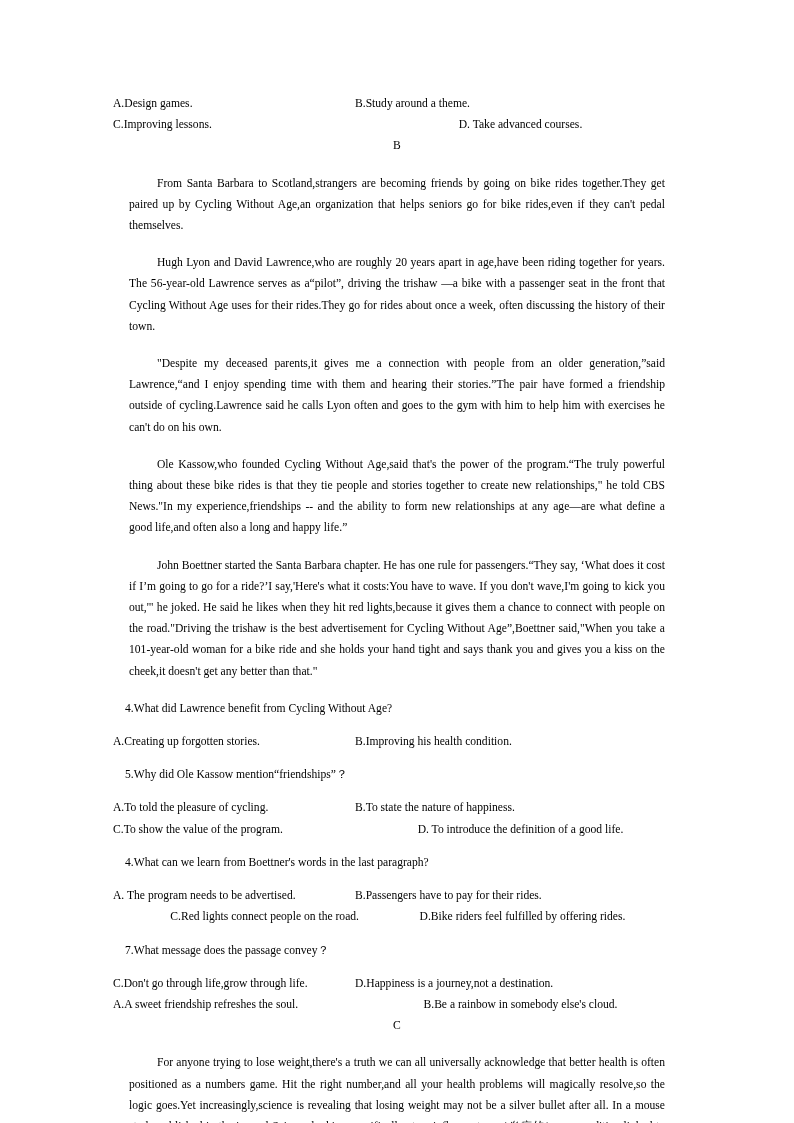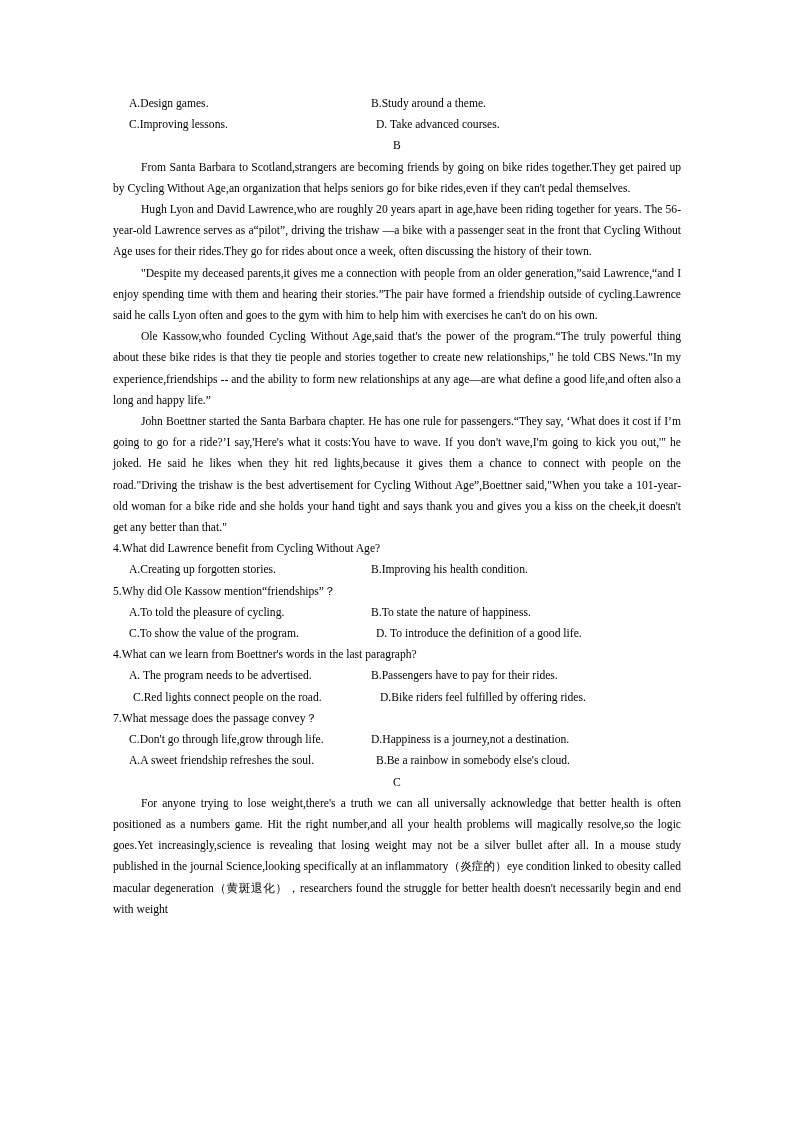--- a/index.html
+++ b/index.html
@@ -29,39 +29,38 @@
 
   
   .opt-row {
     display: flex;
     width: 100%;
     white-space: nowrap;
   }
   .opt-row .col-a {
     width: 242px;
     flex: 0 0 242px;
-    margin-left: 16px;
   }
   .opt-row .col-b {
     flex: 1 1 auto;
   }
-  .opt-row.indent-b .col-b { padding-left: 5px; }
-  .opt-row.indent-a .col-a { padding-left: 4px; }
+  .opt-row.indent-b .col-b { padding-left: 5px; text-align: center; }
+  .opt-row.indent-a .col-a { padding-left: 4px; text-align: right; }
 
   
   .para {
     text-align: justify;
     text-justify: inter-word;
     text-indent: 28px;
-    margin: 0;
+    margin: 16px;
   }
 
   
   .qline {
-    margin: 0;
+    margin: 12px;
     white-space: nowrap;
   }
 
   
   .section-letter {
     margin: 0;
     padding-left: 280px;
   }
 </style>
 </head>

